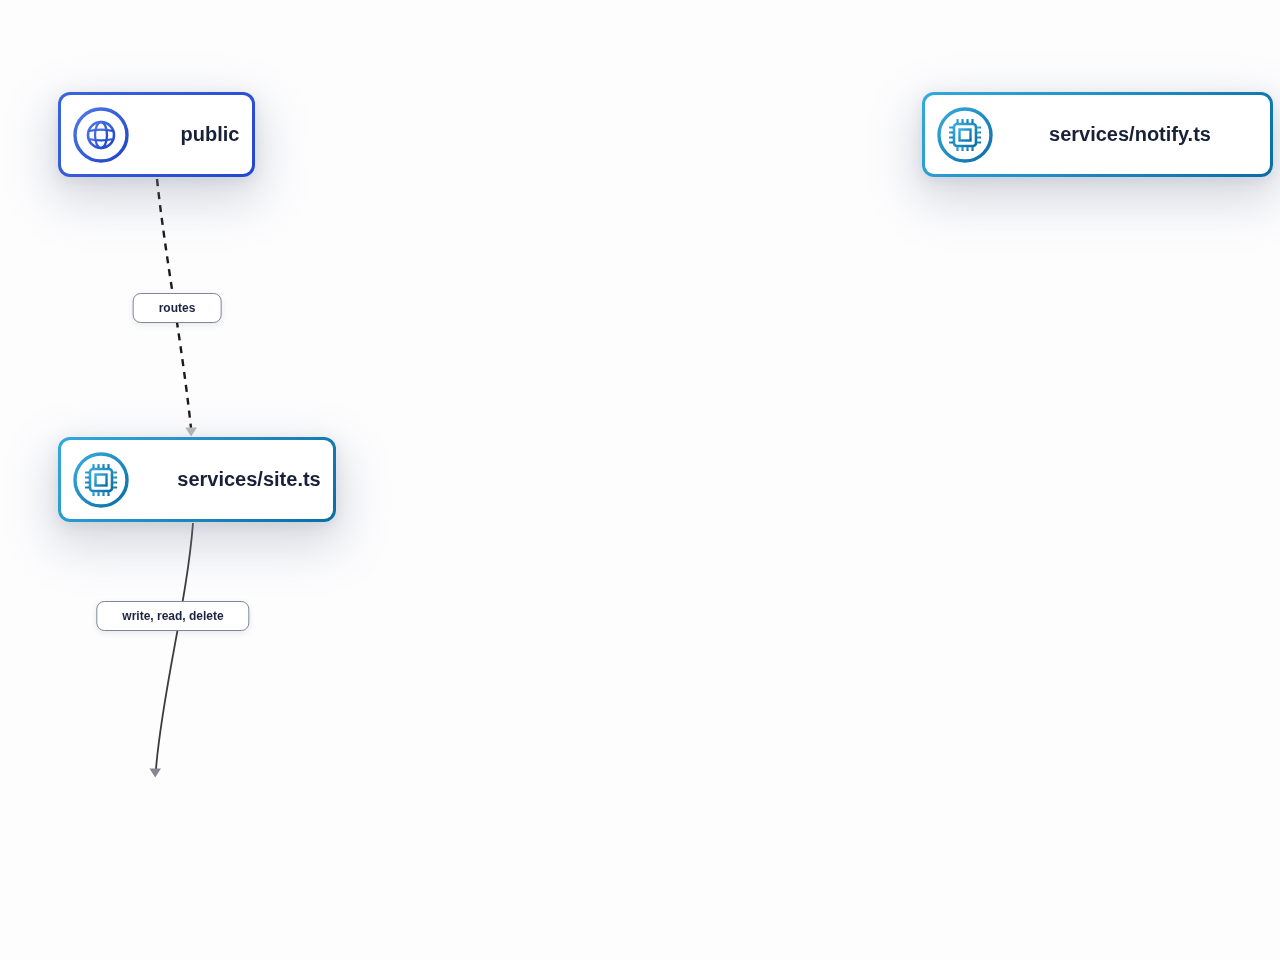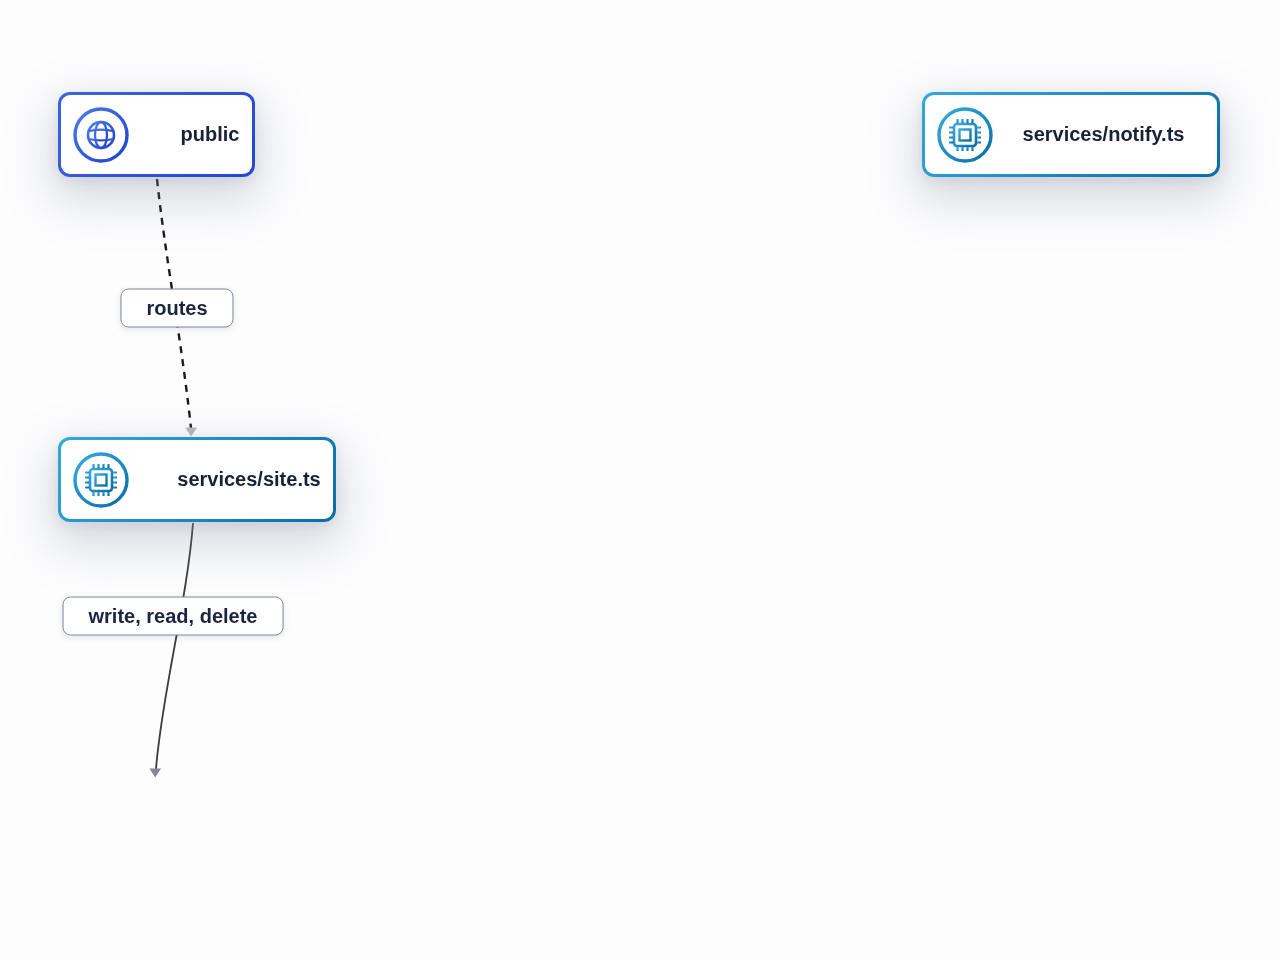--- a/index.html
+++ b/index.html
@@ -26,21 +26,21 @@
     border:3px solid transparent;
     border-radius:12px;
     background:linear-gradient(#ffffff,#ffffff) padding-box,
                linear-gradient(135deg,var(--c1),var(--c2)) border-box;
     box-shadow:0 18px 48px 6px rgba(126,136,156,0.30),
                0 4px 14px rgba(126,136,156,0.18);
     cursor:pointer;
   }
   .n-public{left:58px;top:92px;width:197px;gap:42px;--c1:#3C64DE;--c2:#2546CF;}
   .n-check {left:490px;top:92px;width:298px;--c1:#33A9DE;--c2:#0A6DA5;}
-  .n-notify{left:922px;top:92px;width:298px;--c1:#33A9DE;--c2:#0A6DA5;}
+  .n-notify{left:922px;top:92px;width:351px;--c1:#33A9DE;--c2:#0A6DA5;}
   .n-site  {left:58px;top:437px;width:278px;gap:39px;--c1:#33A9DE;--c2:#0A6DA5;}
   .n-sites {left:58px;top:782px;width:180px;--c1:#EC4165;--c2:#CE0F45;}
   .icon{
     flex:0 0 auto;
     width:58px;height:58px;
     margin-left:11px;
     display:block;
   }
   .icon svg{display:block;width:58px;height:58px;}
   .node-label{
@@ -52,21 +52,21 @@
     padding:0 10px 0 6px;
     white-space:nowrap;
   }
   .edge-label{
     position:absolute;
     transform:translate(-50%,-50%);
     background:#ffffff;
     border:1.5px solid #7e8696;
     border-radius:8px;
     padding:7px 25px;
-    font-size:20px;
+    font-size:12px;
     font-weight:600;
     color:#1c2540;
     white-space:nowrap;
     box-shadow:0 2px 6px rgba(40,50,70,0.10);
   }
   .lbl-routes{left:177px;top:308px;}
   .lbl-wrd{left:173px;top:616px;}
 </style>
 </head>
 <body>

